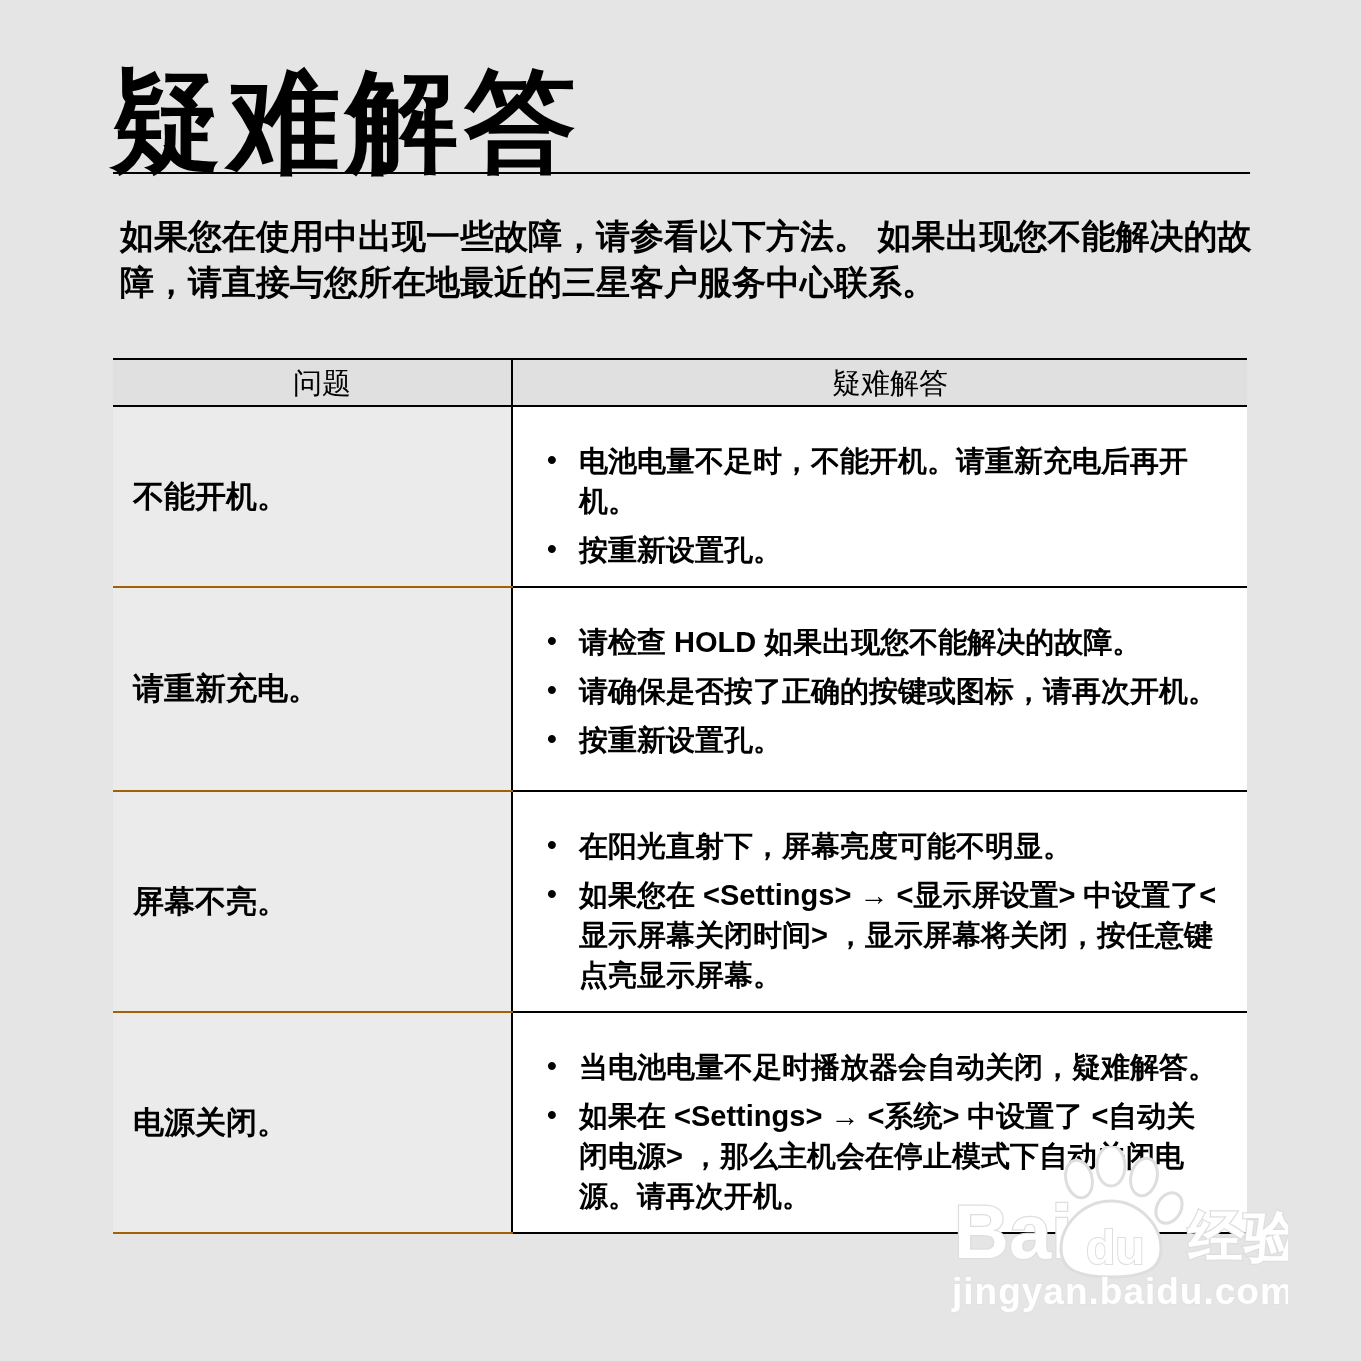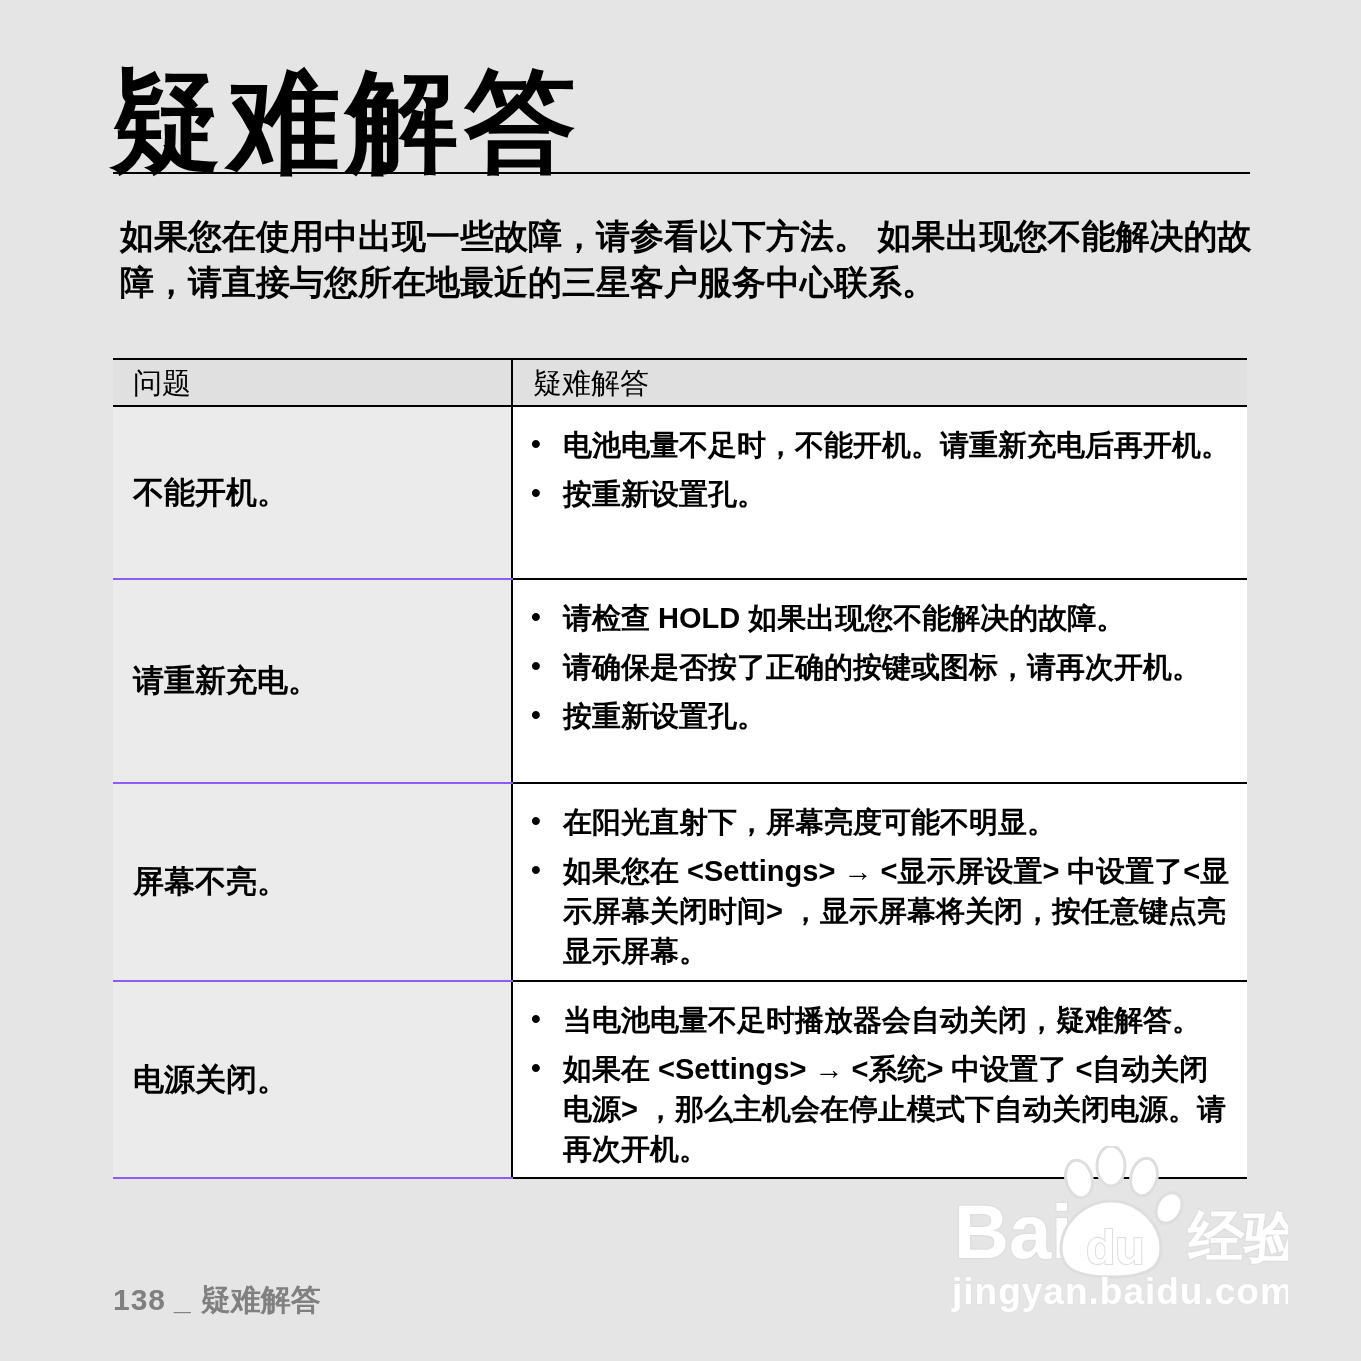--- a/index.html
+++ b/index.html
@@ -66,50 +66,50 @@
   table.ts th, table.ts td {
     margin: 0;
     border: none;
   }
   table.ts thead tr { height: 47px; }
   table.ts th {
     background: #e0e0e0;
     font-size: 29px;
     font-weight: 400;
     color: #000000;
-    text-align: left;
+    text-align: center;
     vertical-align: middle;
     border-top: 2px solid #000000;
     border-bottom: 2px solid #000000;
     padding: 2px 0 0 20px;
     margin-top: 16px;
   }
   table.ts th.h-problem { border-right: 2px solid #000000; }
   table.ts td.problem {
     background: #ebebeb;
     font-size: 31px;
     font-weight: 700;
     color: #000000;
     vertical-align: middle;
     padding: 0 0 0 20px;
     border-right: 2px solid #000000;
-    border-bottom: 2px solid #8b5cf6;
+    border-bottom: 2px solid #a16207;
   }
   table.ts td.solution {
     background: #ffffff;
     vertical-align: top;
     padding: 18px 14px 0 16px;
     border-bottom: 2px solid #000000;
   }
   tr.row-1 { height: 173px; }
   tr.row-2 { height: 204px; }
   tr.row-3 { height: 198px; }
   tr.row-4 { height: 197px; }
   ul.sol-list {
-    margin: 0;
+    margin: 16px;
     padding: 0;
     list-style: none;
   }
   ul.sol-list li {
     position: relative;
     padding-left: 34px;
     font-size: 29px;
     font-weight: 700;
     line-height: 40px;
     color: #000000;
@@ -206,23 +206,20 @@
         <td class="solution">
           <ul class="sol-list">
             <li>当电池电量不足时播放器会自动关闭，疑难解答。</li>
             <li>如果在 &lt;Settings&gt; → &lt;系统&gt; 中设置了 &lt;自动关闭电源&gt; ，那么主机会在停止模式下自动关闭电源。请再次开机。</li>
           </ul>
         </td>
       </tr>
     </tbody>
   </table>
 
-  <div class="footer">
-    <span class="pn">138</span><span class="sep">_</span><span class="flabel">疑难解答</span>
-  </div>
 
   <svg class="watermark" viewBox="0 0 340 170" xmlns="http://www.w3.org/2000/svg" aria-hidden="true">
 
     <text x="6" y="112" font-size="76" font-weight="bold" fill="#ffffff" stroke="#dedede" stroke-width="2.5">Bai</text>
 
     <g fill="#ffffff" stroke="#dedede" stroke-width="3">
       <ellipse cx="131" cy="33" rx="13" ry="19" transform="rotate(-14 131 33)"></ellipse>
       <ellipse cx="163" cy="20" rx="14" ry="20"></ellipse>
       <ellipse cx="196" cy="31" rx="13" ry="19" transform="rotate(14 196 31)"></ellipse>
       <ellipse cx="221" cy="62" rx="12" ry="16" transform="rotate(30 221 62)"></ellipse>

